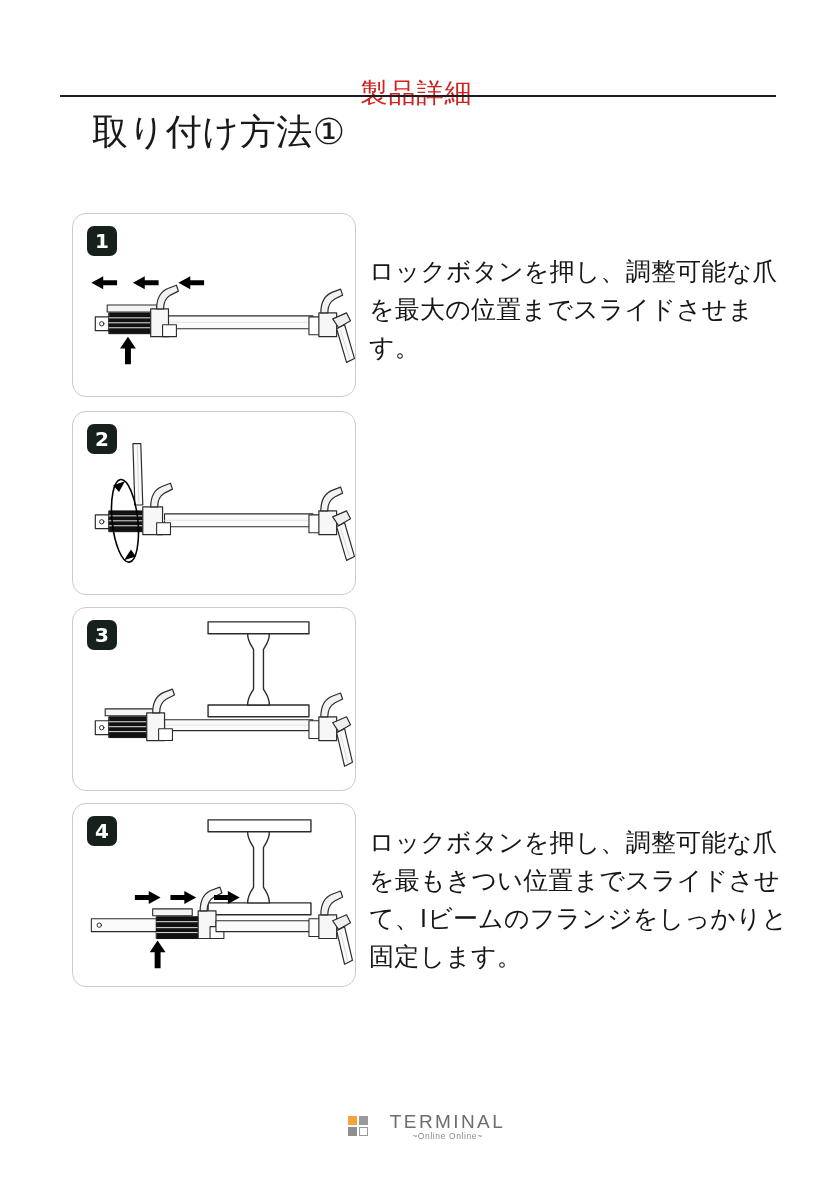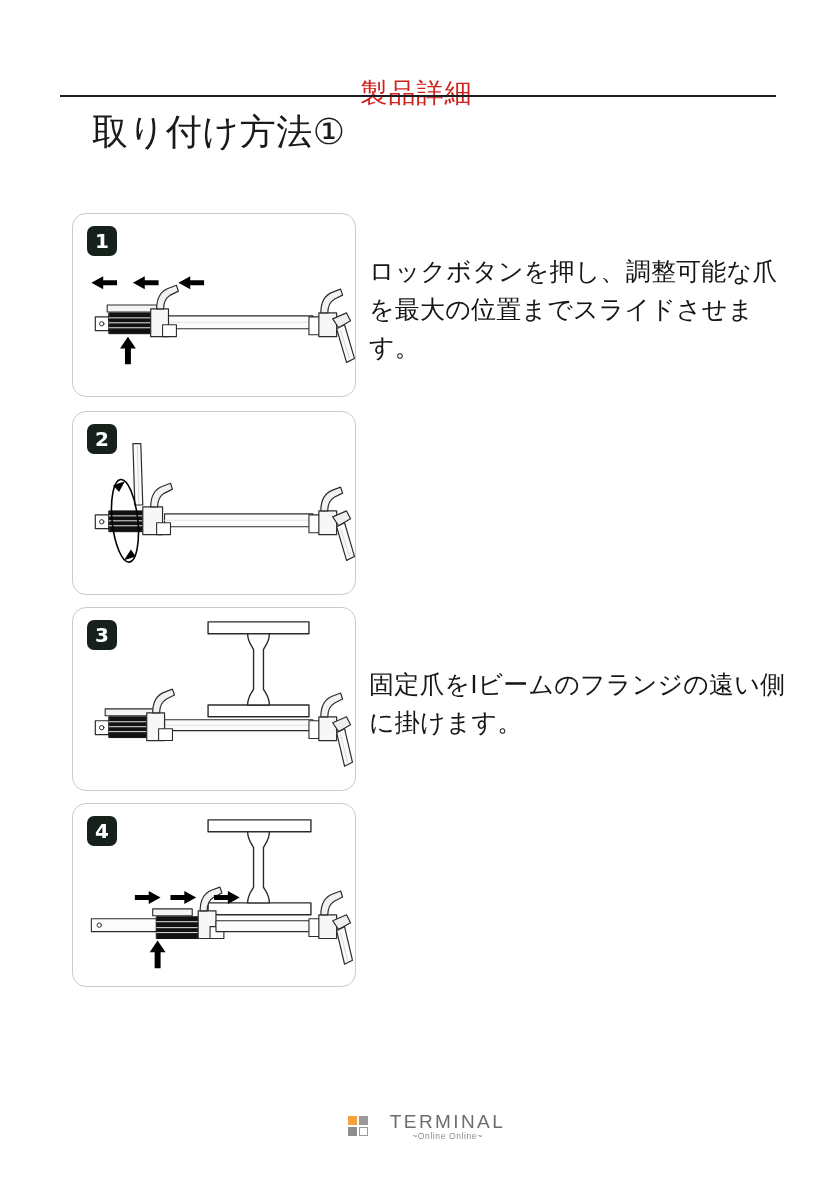--- a/index.html
+++ b/index.html
@@ -292,21 +292,20 @@
             <path d="M238 114 L252 114 L252 132 L238 132 Z" fill="#ffffff" stroke-width="1.1"></path>
             <path d="M248 110 L266 110 L266 134 L248 134 Z" fill="#f7f7f7" stroke-width="1.2"></path>
             <path d="M250 110 C250 98, 254 92, 262 89 L270 86 L272 92 L264 96 C259 99, 257 104, 257 110 Z" fill="#f2f2f2" stroke-width="1.2"></path>
             <path d="M262 116 L276 110 L280 118 L268 125 Z" fill="#efefef" stroke-width="1.2"></path>
             <path d="M266 126 L274 122 L282 156 L274 160 Z" fill="#fafafa" stroke-width="1.2"></path>
             <line x1="270" y1="128" x2="277" y2="156" stroke="#cfcfcf" stroke-width="0.8"></line>
           </g>
         </svg>
         <div class="badge">3</div>
       </div>
-      <div class="step-text">固定爪をIビームのフランジの遠い側に掛けます。</div>
     </div>
 
     <div class="step-row row-4">
       <div class="fig-card">
         <svg viewBox="0 0 284 184" xmlns="http://www.w3.org/2000/svg">
           <g stroke="#2b2b2b" fill="#ffffff" stroke-width="1.4" stroke-linejoin="round">
             <path d="M136 16 L240 16 L240 28 L136 28 Z"></path>
             <path d="M136 112 L240 112 L240 100 L136 100 Z"></path>
             <path d="M176 28 C176 36, 180 40, 182 44 L182 84 C180 88, 176 92, 176 100
                      L198 100 C198 92, 194 88, 192 84 L192 44 C194 40, 198 36, 198 28 Z"></path>
@@ -334,20 +333,21 @@
             <path d="M62 92 L76 92 L76 88 L88 94.5 L76 101 L76 97 L62 97 Z"></path>
             <path d="M98 92 L112 92 L112 88 L124 94.5 L112 101 L112 97 L98 97 Z"></path>
             <path d="M142 92 L156 92 L156 88 L168 94.5 L156 101 L156 97 L142 97 Z"></path>
           </g>
           <g fill="#000000">
             <path d="M82 166 L82 150 L77 150 L85 138 L93 150 L88 150 L88 166 Z"></path>
           </g>
         </svg>
         <div class="badge">4</div>
       </div>
+      <div class="step-text">ロックボタンを押し、調整可能な爪を最もきつい位置までスライドさせて、Iビームのフランジをしっかりと固定します。</div>
     </div>
 
   </div>
 
   <div class="footer">
     <div class="logo">
       <div class="logo-mark">
         <div class="sq sq-orange"></div>
         <div class="sq sq-gray"></div>
         <div class="sq sq-dark"></div>

